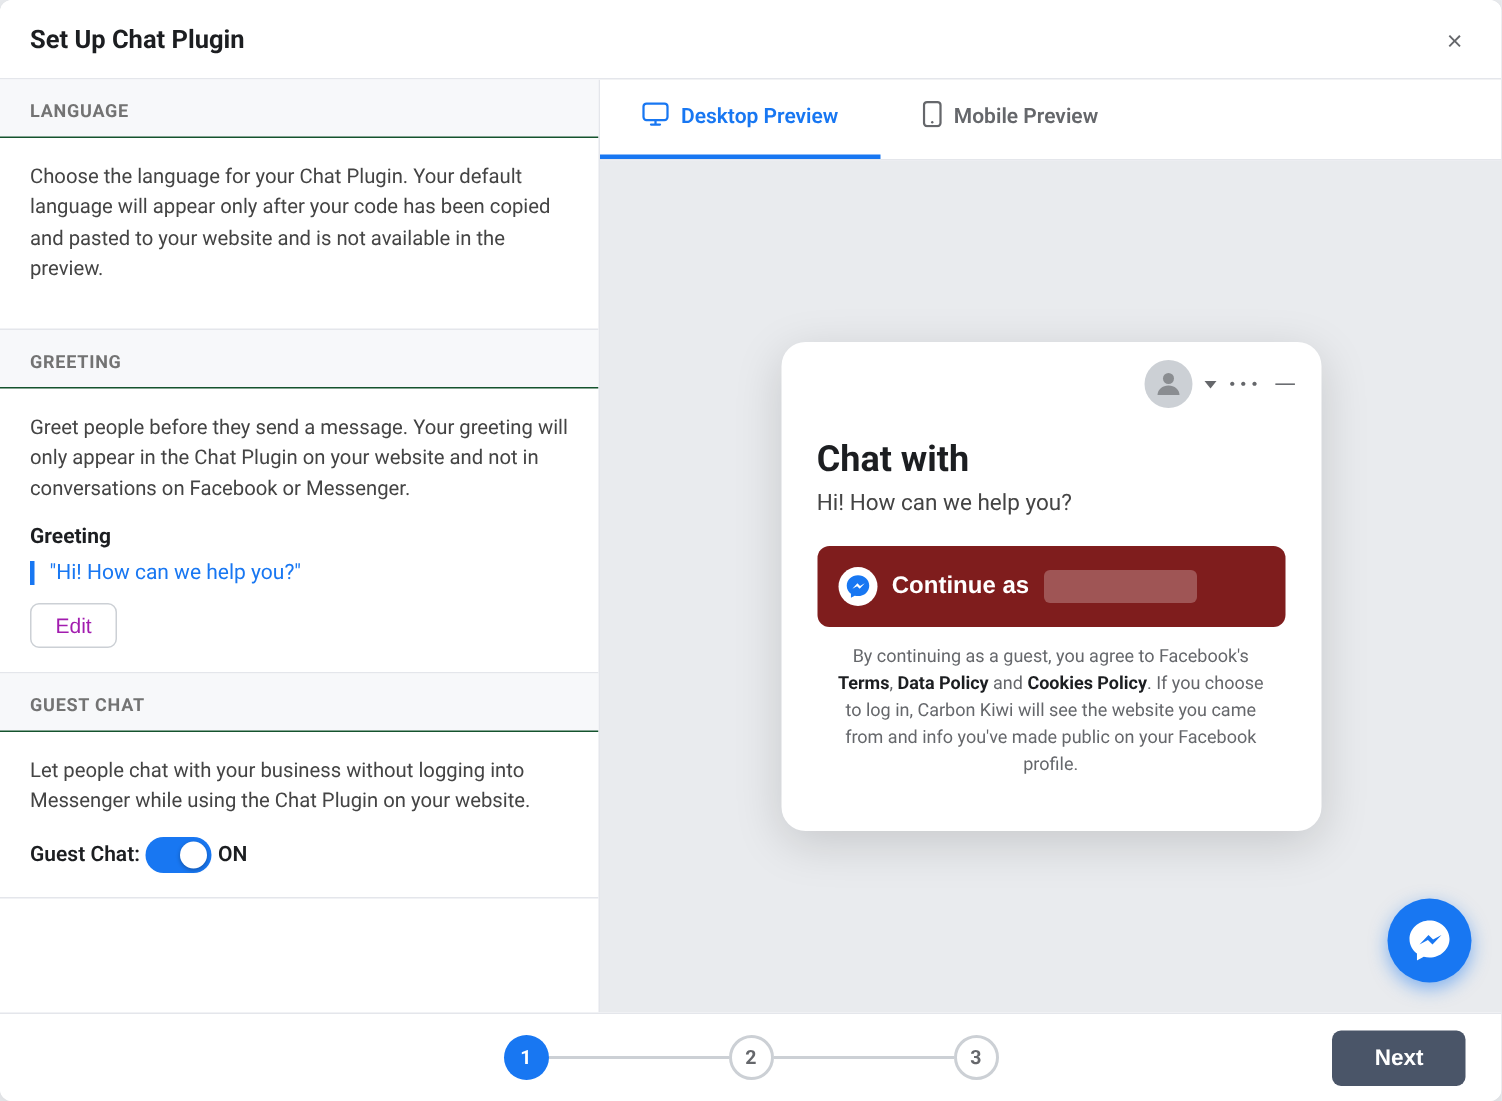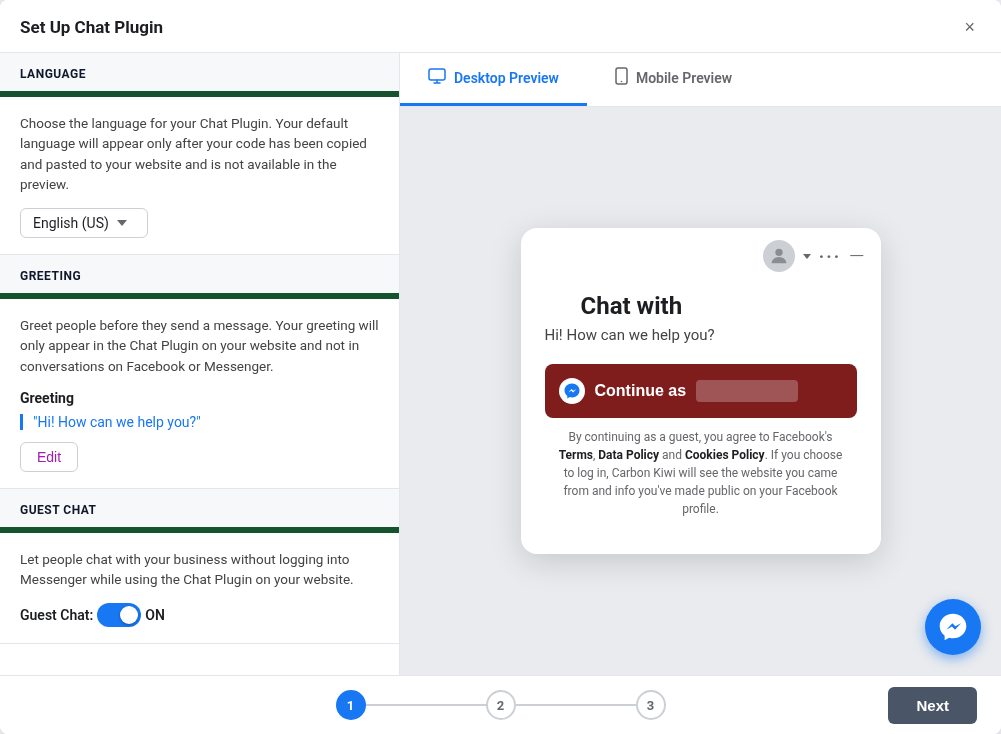--- a/index.html
+++ b/index.html
@@ -54,25 +54,25 @@
       width: 400px;
       min-width: 400px;
       border-right: 1px solid #e4e6eb;
       overflow-y: auto;
       background: #fff;
     }
     .section-header {
       padding: 14px 20px 10px 20px;
       font-size: 12px;
       font-weight: 700;
-      color: #0f172a;
+      color: #737373;
       text-transform: uppercase;
       letter-spacing: 0.5px;
       background: #f7f8fa;
-      border-bottom: 6px solid #14532d;
+      border-bottom: 1px solid #14532d;
     }
     .section-body {
       padding: 16px 20px;
       border-bottom: 1px solid #e4e6eb;
     }
     .section-desc {
       font-size: 13.5px;
       color: #444;
       line-height: 1.5;
       margin-bottom: 14px;
@@ -249,21 +249,20 @@
       line-height: 1;
     }
     .chat-card-body {
       padding: 8px 24px 16px 24px;
     }
     .chat-with-title {
       font-size: 24px;
       font-weight: 700;
       color: #1c1e21;
       margin-bottom: 6px;
-      margin-left: 36px;
     }
     .chat-greeting-text {
       font-size: 15px;
       color: #444;
       margin-bottom: 20px;
     }
     .continue-as-btn {
       display: flex;
       align-items: center;
       gap: 10px;
@@ -397,24 +396,20 @@
     <button class="modal-close">×</button>
   </div>
 
   <div class="modal-body">
 
     <div class="left-panel">
 
       <div class="section-header">LANGUAGE</div>
       <div class="section-body">
         <p class="section-desc">Choose the language for your Chat Plugin. Your default language will appear only after your code has been copied and pasted to your website and is not available in the preview.</p>
-        <div class="language-select-wrapper">
-          <span>English (US)</span>
-          <span class="chevron-down"></span>
-        </div>
       </div>
 
       <div class="section-header">GREETING</div>
       <div class="section-body">
         <p class="section-desc">Greet people before they send a message. Your greeting will only appear in the Chat Plugin on your website and not in conversations on Facebook or Messenger.</p>
         <div class="greeting-label">Greeting</div>
         <div class="greeting-quote">"Hi! How can we help you?"</div>
         <button class="edit-btn">Edit</button>
       </div>
 

